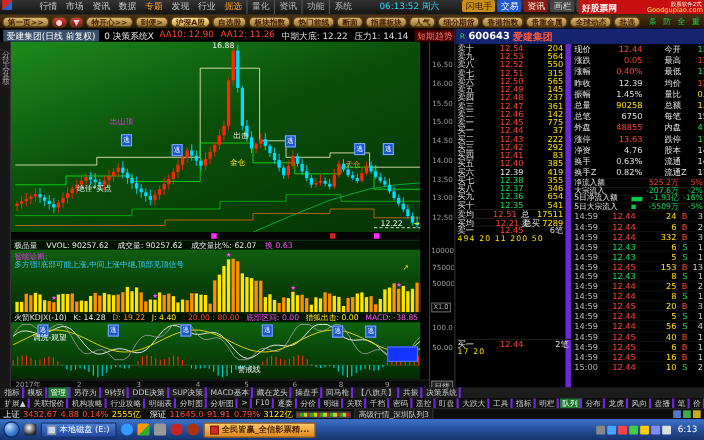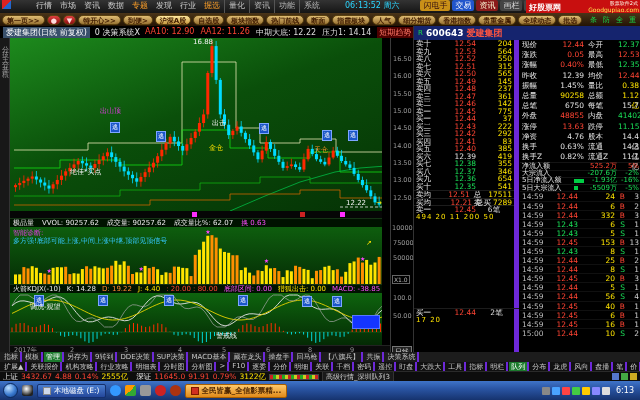--- a/index.html
+++ b/index.html
@@ -77,26 +77,26 @@
   #colB{position:absolute;left:106px;top:14px;width:121px;height:322px;}
   .ob-row{display:flex;height:7.5px;line-height:7.6px;padding:0 2px;font-size:7.5px;}
   .ob-label{width:26px;color:#e8e8e8;flex:none;}
   .ob-price{width:34px;flex:none;text-align:right;}
   .ob-vol{flex:1;text-align:right;color:#ffe400;}
   .sum-row{display:flex;height:7.5px;line-height:7.6px;padding:0 2px;font-size:7.5px;border-top:1px solid #1c1c1c;}
   .sum-row .l{color:#e8e8e8;width:26px;} .sum-row .p{color:#ff4433;width:30px;text-align:right;}
   .sum-row .l2{color:#e8e8e8;margin-left:4px;} .sum-row .t{flex:1;text-align:right;color:#ffe400;}
   .q-row{display:flex;height:8px;line-height:8px;padding:0 2px;font-size:7.5px;border-top:1px solid #1c1c1c;}
   .q-row .l{color:#e8e8e8;width:26px;} .q-row .p{color:#ff4433;width:34px;text-align:right;}
-  .q-row .c{flex:1;text-align:center;color:#ddd;}
+  .q-row .c{flex:1;text-align:right;color:#ddd;}
   .q-nums{padding:0 2px;font-size:7px;color:#ffe400;height:8px;line-height:8px;letter-spacing:1px;}
   #queue-buy{position:absolute;left:0;top:268px;width:105px;}
   .info-row{display:flex;height:10.2px;line-height:10.4px;padding:0 2px;font-size:7.5px;}
   .i-l{width:32px;color:#e8e8e8;flex:none;} .i-v{width:30px;flex:none;text-align:right;}
-  .i-l2{width:30px;color:#e8e8e8;flex:none;margin-left:4px;} .i-v2{flex:1;text-align:right;}
+  .i-l2{width:30px;color:#e8e8e8;flex:none;margin-left:20px;} .i-v2{flex:1;text-align:right;}
   .flow-row{display:flex;height:7.3px;line-height:7.4px;padding:0 2px;font-size:7px;border-top:1px solid #141414;align-items:center;}
   .flow-row .fl{width:52px;color:#e8e8e8;flex:none;}
   .flow-icon{flex:none;width:10px;height:4px;}
   .flow-icon.c-bar{background:#0c4;} .flow-icon.c-sq{background:#0c4;width:4px;}
   .flow-row .fv{flex:1;text-align:right;} .flow-row .fp{width:22px;text-align:right;flex:none;}
   .tr-row{display:flex;height:9.1px;line-height:9.2px;padding:0 2px;font-size:7.5px;border-top:1px solid #101010;}
   .tr-t{width:26px;color:#bbb;flex:none;} .tr-p{width:30px;text-align:right;flex:none;}
   .tr-v{flex:1;text-align:right;color:#ffe400;} .tr-bs{width:10px;text-align:right;flex:none;}
   .tr-n{width:14px;text-align:right;color:#ccc;flex:none;}
   .c-u{color:#ff4433;} .c-d{color:#1ae058;} .c-f{color:#e0e0e0;} .c-v{color:#ffe400;}

